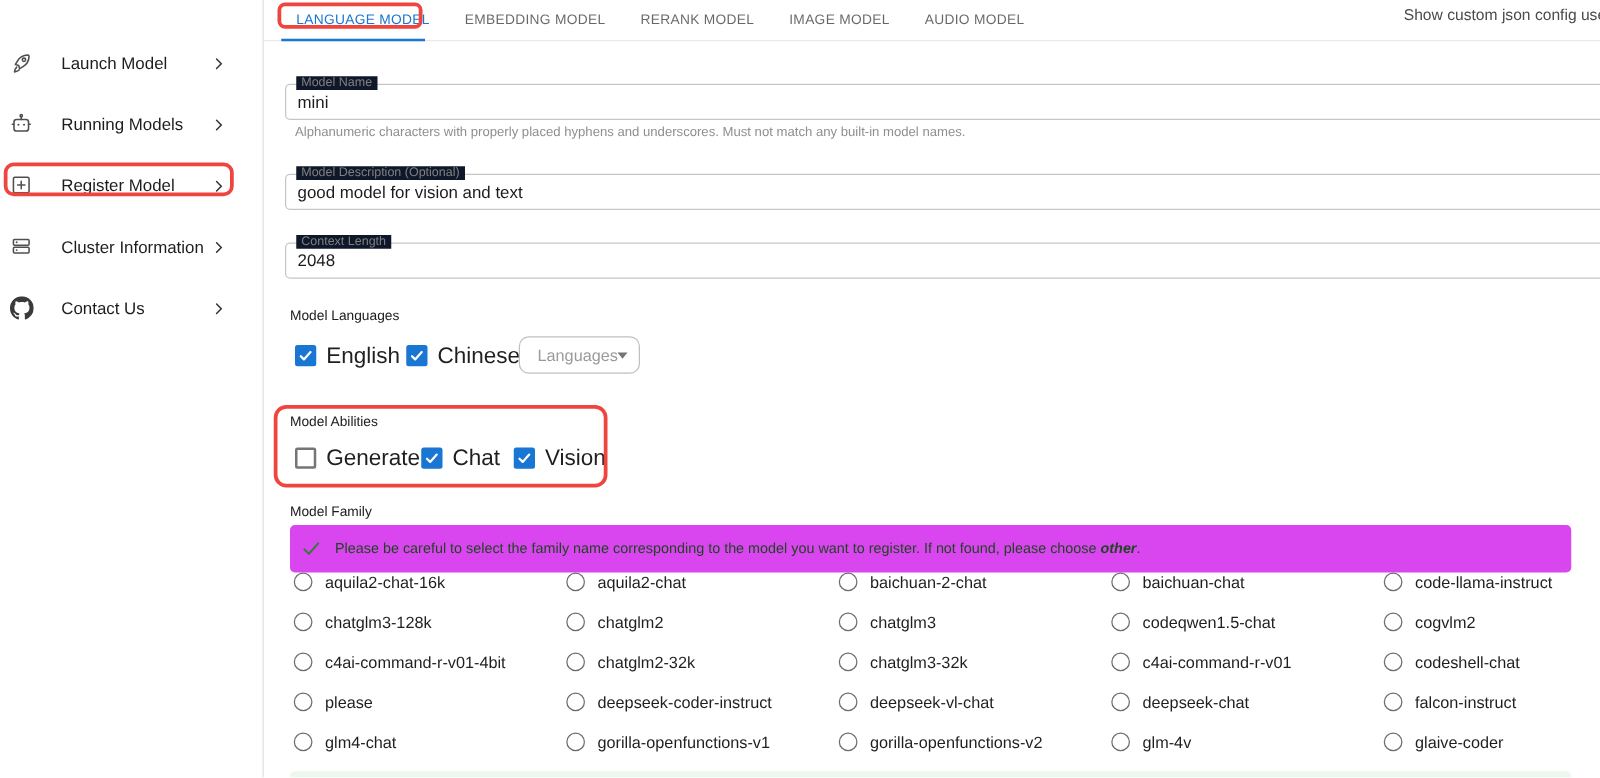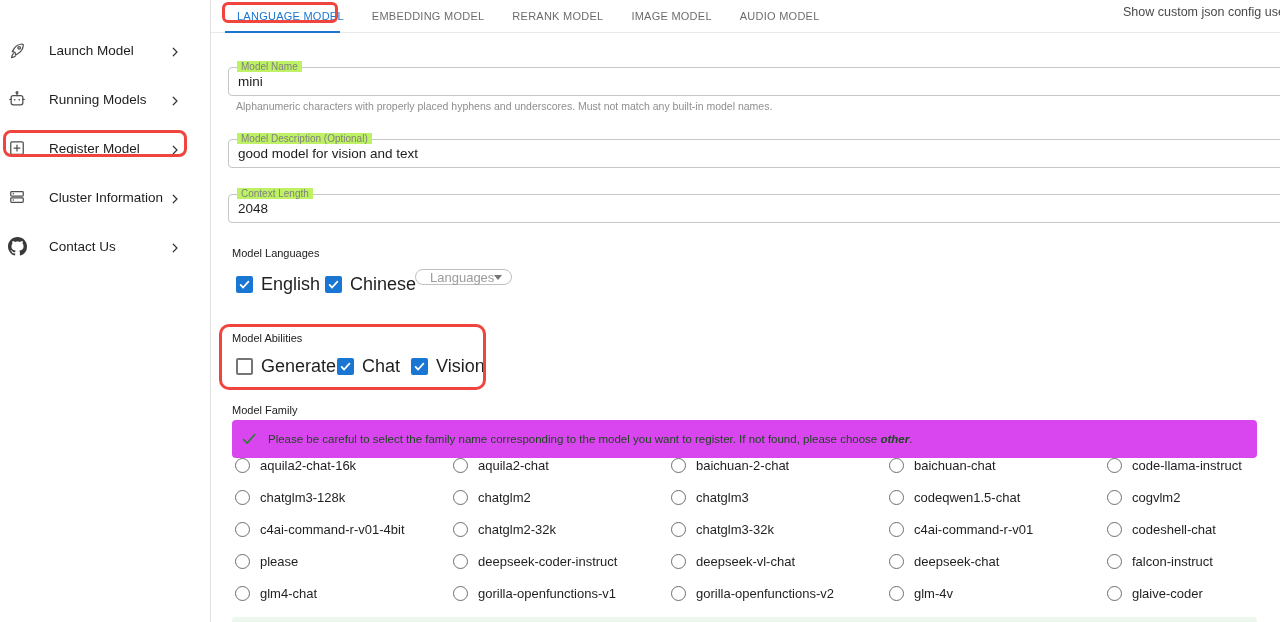--- a/index.html
+++ b/index.html
@@ -26,38 +26,38 @@
     letter-spacing:0.25px; font-weight:500; color:rgba(0,0,0,0.6); cursor:pointer; white-space:nowrap; }
   .tab.active { color:#1976d2; }
   .tab-indicator { position:absolute; left:14px; top:31px; width:115px; height:2px; background:#1976d2; }
 
   .config-link { position:absolute; left:912px; top:5px; font-size:12.5px; color:#4a4a4a;
     white-space:nowrap; cursor:pointer; }
 
   
   .mfield { position:absolute; left:17px; width:1124px; height:29px;
     border:1px solid #c6c6c6; border-radius:4px; background:#fff; cursor:text; }
-  .mfield .flabel { position:absolute; top:-7px; left:8px; background:#bef264;
+  .mfield .flabel { position:absolute; top:-7px; left:8px; background:#0f172a;
     padding:0 4px; font-size:10px; color:#808080; white-space:nowrap; }
   .mfield .fvalue { position:absolute; left:9px; top:0; line-height:27px;
     font-size:13.5px; color:#1c1c1c; white-space:nowrap; }
   .helper { position:absolute; left:25px; font-size:10.5px; color:#8f8f8f; white-space:nowrap; }
 
   .sec-title { position:absolute; left:21px; font-size:11px; color:#202020; }
 
   
   .check-item { position:absolute; display:flex; align-items:center; cursor:pointer; }
   .cb { width:17px; height:17px; border-radius:2px; flex:0 0 auto; }
   .cb.on { background:#1976d2; display:flex; align-items:center; justify-content:center; }
   .cb.off { border:2px solid #757575; background:#fff; }
   .cb svg { width:13px; height:13px; display:block; }
   .cb-lbl { margin-left:8px; font-size:18px; color:#1f1f1f; white-space:nowrap; }
 
   
-  .lang-select { position:absolute; left:204px; top:269px; width:97px; height:16px;
+  .lang-select { position:absolute; left:204px; top:269px; width:97px; height:30px;
     border:1px solid #c0c0c0; border-radius:8px; display:flex; align-items:center;
     padding:0 10px 0 14px; cursor:pointer; }
   .lang-select .ph { font-size:13px; color:#9b9b9b; flex:1; }
   .caret { width:0; height:0; border-left:4.5px solid transparent;
     border-right:4.5px solid transparent; border-top:5px solid #757575; }
 
   
   .banner { position:absolute; left:21px; top:420px; width:1025px; height:38px;
     background:#d946ef; border-radius:4px; display:flex; align-items:center; padding-left:9px; }
   .banner .bico { width:16px; height:16px; flex:0 0 auto; }

